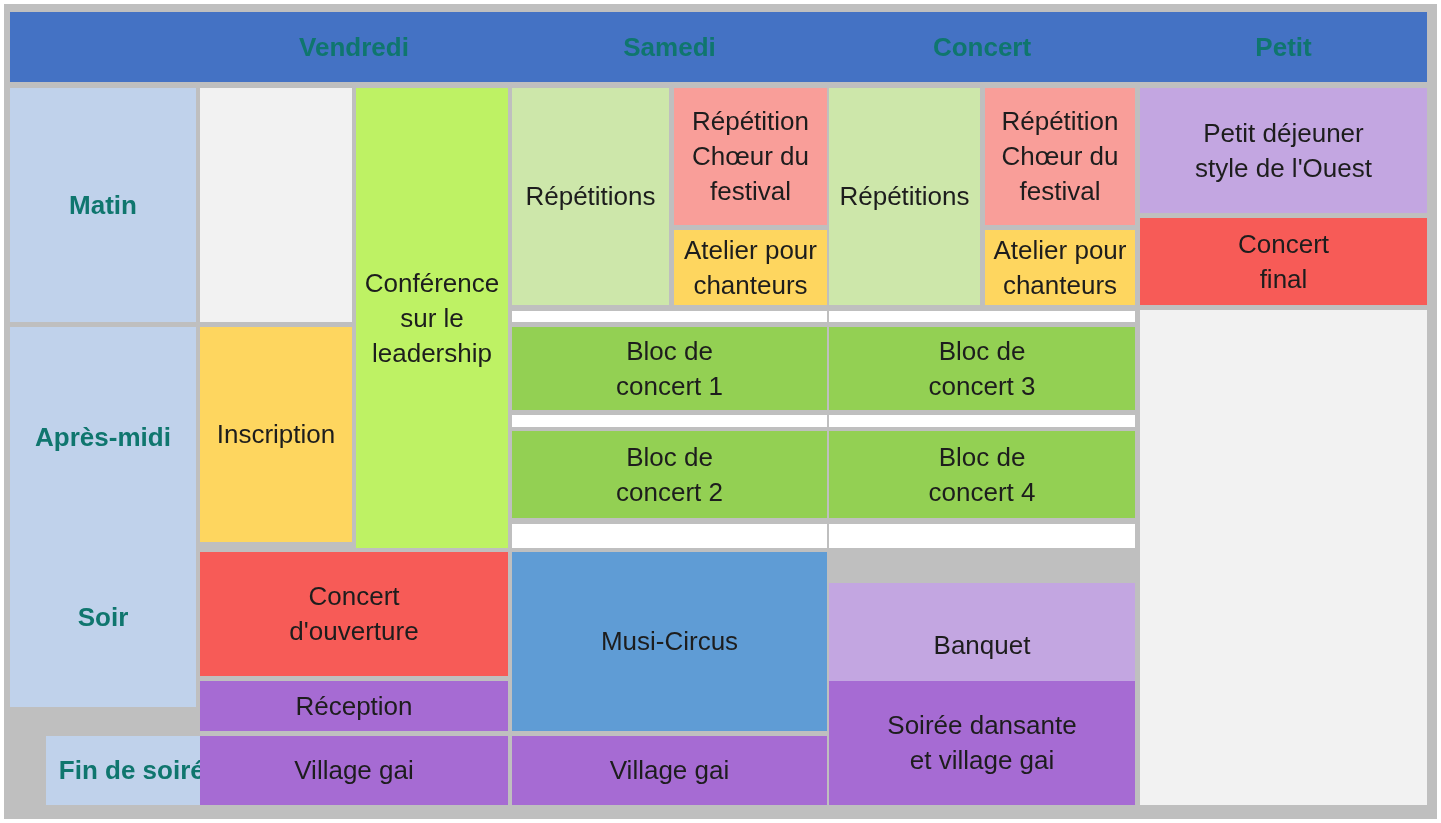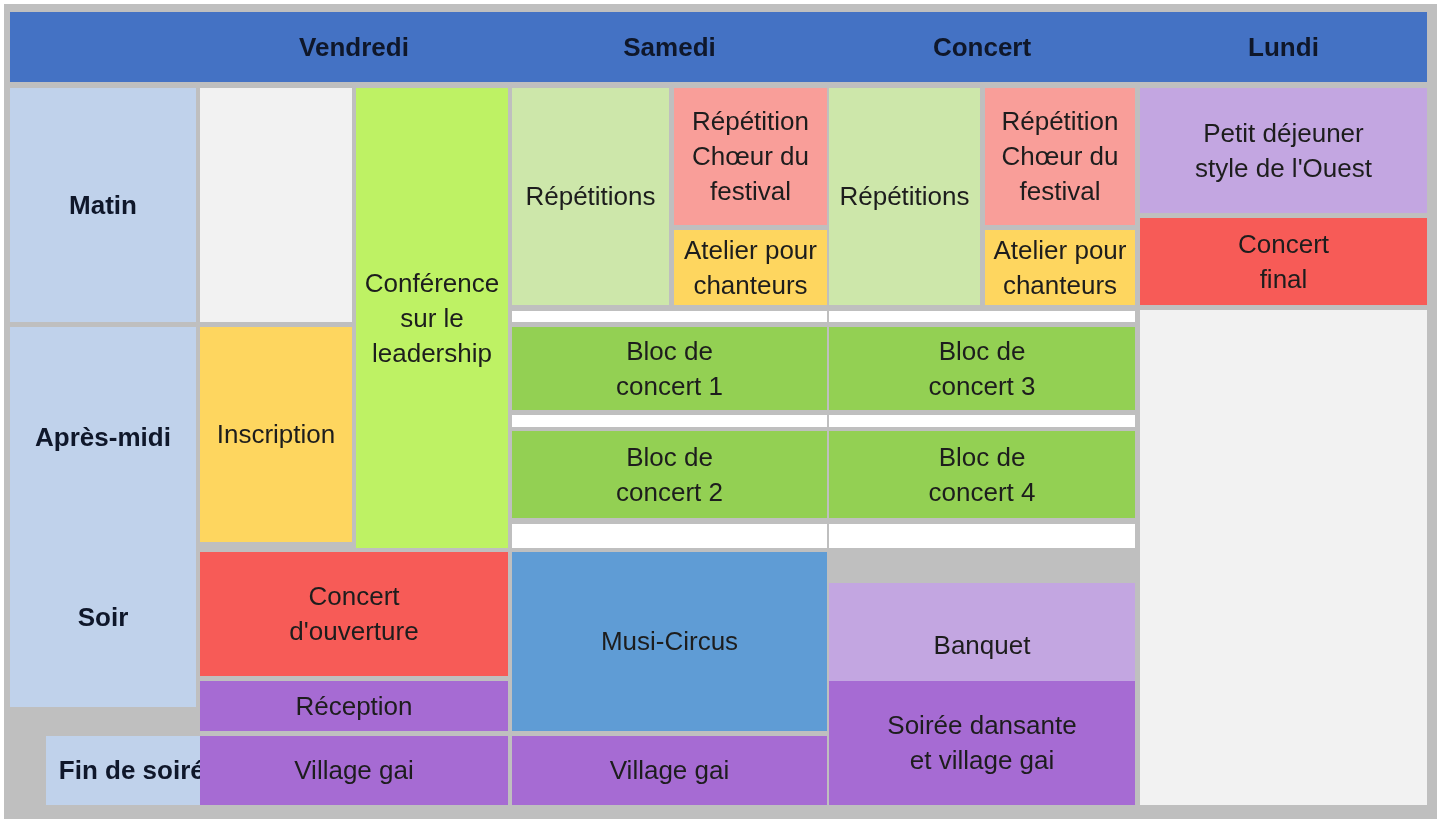--- a/index.html
+++ b/index.html
@@ -16,21 +16,21 @@
   }
   .cell{
     position:absolute;
     display:flex;align-items:center;justify-content:center;
     text-align:center;
     font-size:26px;line-height:35px;
     color:#1d1d1d;
     white-space:pre-line;
     box-sizing:border-box;
   }
-  .bold{font-weight:bold;color:#0f172a;}
+  .bold{font-weight:bold;color:#0f766e;}
   .c-header{background:#4472C4;}
   .c-label{background:#C0D2EB;}
   .c-grey{background:#F2F2F2;}
   .c-paleyellow{background:#bef264;}
   .c-gold{background:#FED65F;}
   .c-lgreen{background:#CDE7AA;}
   .c-salmon{background:#F99E99;}
   .c-green{background:#93D053;}
   .c-red{background:#F75B57;}
   .c-blue{background:#5F9CD5;}
@@ -42,21 +42,21 @@
 </head>
 <body>
 
 <div id="stage">
   <div id="frame"></div>
 
   <div class="cell c-header" style="left:10px;top:12px;width:1417px;height:70px;"></div>
   <div class="cell transparent bold" style="left:200px;top:12px;width:308px;height:70px;">Vendredi</div>
   <div class="cell transparent bold" style="left:512px;top:12px;width:315px;height:70px;">Samedi</div>
   <div class="cell transparent bold" style="left:829px;top:12px;width:306px;height:70px;">Concert</div>
-  <div class="cell transparent bold" style="left:1140px;top:12px;width:287px;height:70px;">Lundi</div>
+  <div class="cell transparent bold" style="left:1140px;top:12px;width:287px;height:70px;">Petit</div>
 
   <div class="cell c-label bold" style="left:10px;top:88px;width:186px;height:234px;">Matin</div>
   <div class="cell c-label bold" style="left:10px;top:327px;width:186px;height:221px;">Après-midi</div>
   <div class="cell c-label bold" style="left:10px;top:528px;width:186px;height:179px;">Soir</div>
   <div class="cell c-label bold" style="left:10px;top:736px;width:186px;height:69px;margin-left:36px;">Fin de soirée</div>
 
   <div class="cell c-grey" style="left:200px;top:88px;width:152px;height:234px;"></div>
   <div class="cell c-paleyellow" style="left:356px;top:88px;width:152px;height:460px;">Conférence
 sur le
 leadership</div>

